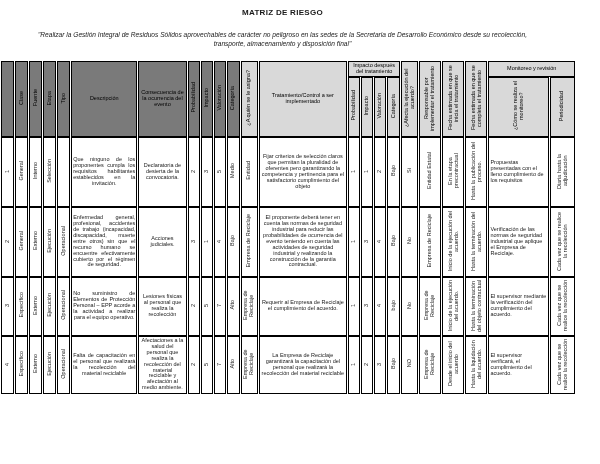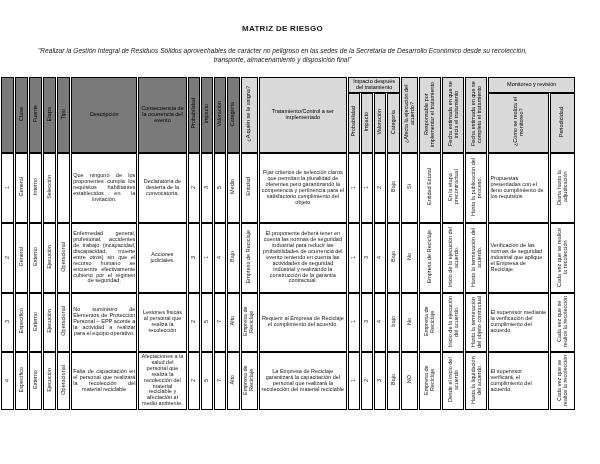--- a/index.html
+++ b/index.html
@@ -1,18 +1,18 @@
 <!DOCTYPE html>
 <html><head>
 <meta charset="utf-8">
 <style>
   * { margin:0; padding:0; box-sizing:border-box; }
   html,body { width:600px; height:464px; background:#fff; overflow:hidden;
               font-family:"Liberation Sans", sans-serif; color:#1a1a1a; }
-  .page { width:565px; height:464px; padding-top:24px; }
+  .page { width:565px; height:464px; padding-top:8px; }
   .title { text-align:center; font-size:8px; font-weight:600; letter-spacing:.3px; }
   .subtitle { margin:14px 30px 0 30px; text-align:center; font-size:6.6px;
               font-style:italic; line-height:1.35; }
   table { table-layout:fixed; width:576px; margin:12px auto 0 auto;
           border-collapse:separate; border-spacing:1px 0; }
   th,td { border:1px solid #000; vertical-align:middle; text-align:center;
           font-weight:normal; font-size:5.5px; line-height:1.08; padding:1px;
           overflow:hidden; word-wrap:break-word; }
   thead th.dark  { background:#7a7a7a; color:#000; }
   thead th.light { background:#d9d9d9; color:#000; }

